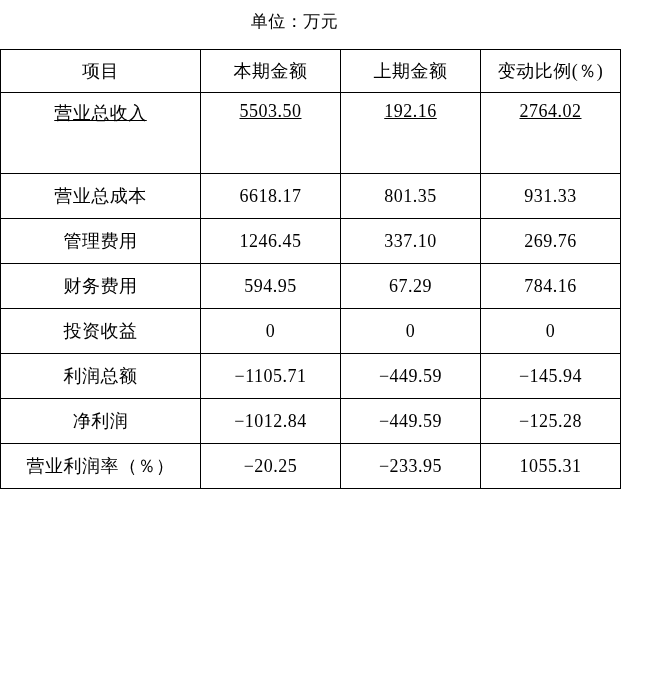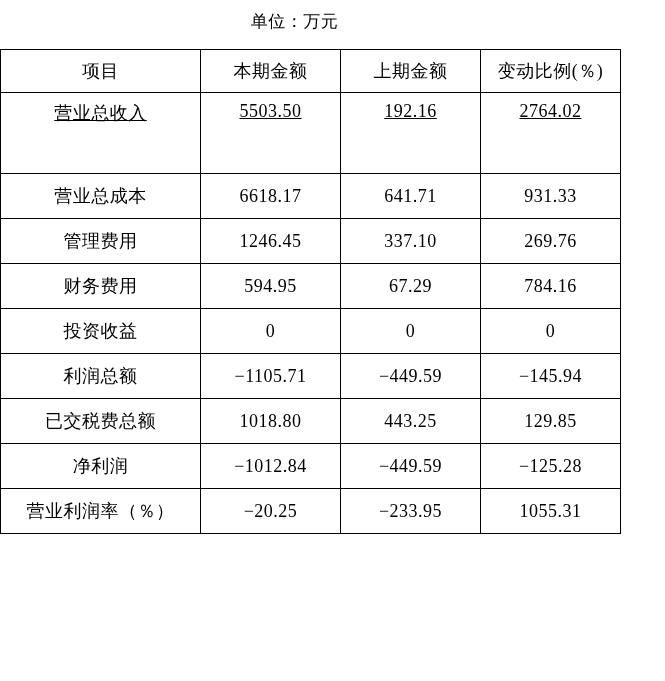--- a/index.html
+++ b/index.html
@@ -93,21 +93,21 @@
       <tr class="tall-row">
         <td class="label-cell">营业总收入</td>
         <td class="num-cell">5503.50</td>
         <td class="num-cell">192.16</td>
         <td class="num-cell">2764.02</td>
       </tr>
 
       <tr>
         <td class="label-cell">营业总成本</td>
         <td class="num-cell">6618.17</td>
-        <td class="num-cell">641.71</td>
+        <td class="num-cell">801.35</td>
         <td class="num-cell">931.33</td>
       </tr>
 
 
       <tr>
         <td class="label-cell">管理费用</td>
         <td class="num-cell">1246.45</td>
         <td class="num-cell">337.10</td>
         <td class="num-cell">269.76</td>
       </tr>
@@ -127,26 +127,20 @@
         <td class="num-cell">0</td>
       </tr>
 
       <tr>
         <td class="label-cell">利润总额</td>
         <td class="num-cell">−1105.71</td>
         <td class="num-cell">−449.59</td>
         <td class="num-cell">−145.94</td>
       </tr>
 
-      <tr>
-        <td class="label-cell">已交税费总额</td>
-        <td class="num-cell">1018.80</td>
-        <td class="num-cell">443.25</td>
-        <td class="num-cell">129.85</td>
-      </tr>
 
       <tr>
         <td class="label-cell">净利润</td>
         <td class="num-cell">−1012.84</td>
         <td class="num-cell">−449.59</td>
         <td class="num-cell">−125.28</td>
       </tr>
 
       <tr>
         <td class="label-cell">营业利润率（％）</td>

